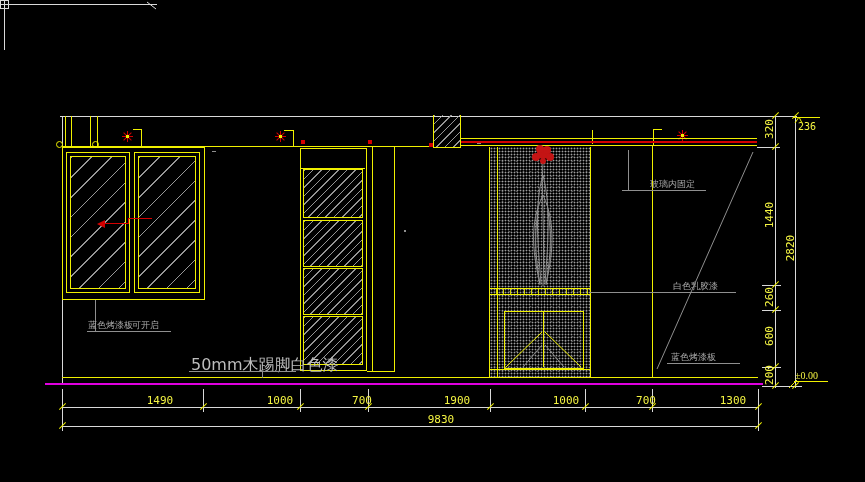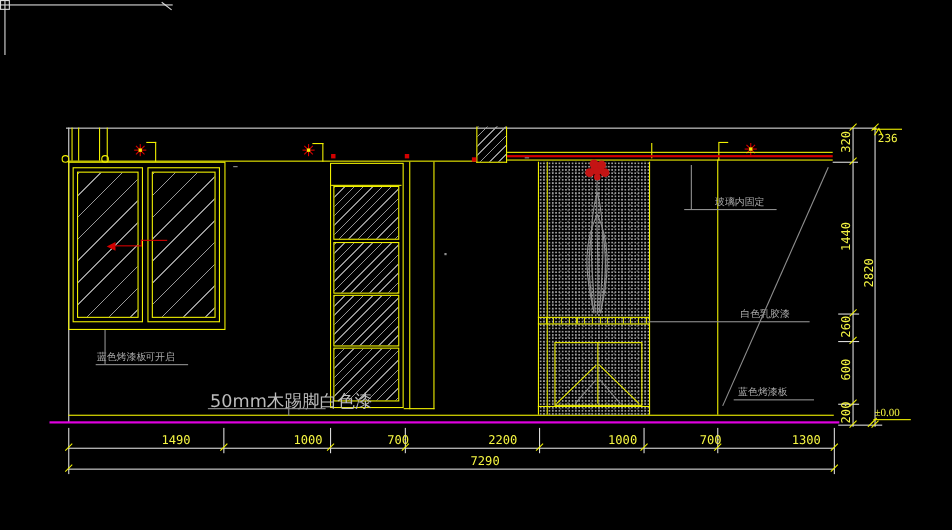--- a/index.html
+++ b/index.html
@@ -170,25 +170,25 @@
       <div class="tk" style="left:364px;top:406px;"></div>
       <div class="tk" style="left:486px;top:406px;"></div>
       <div class="tk" style="left:581px;top:406px;"></div>
       <div class="tk" style="left:648px;top:406px;"></div>
       <div class="tk" style="left:754px;top:406px;"></div>
     <div class="tk" style="left:58px;top:425px;"></div>
       <div class="tk" style="left:754px;top:425px;"></div>
     <div class="dimh" style="left:132px;top:395px;">1490</div>
     <div class="dimh" style="left:252px;top:395px;">1000</div>
     <div class="dimh" style="left:334px;top:395px;">700</div>
-    <div class="dimh" style="left:429px;top:395px;">2200</div>
+    <div class="dimh" style="left:429px;top:395px;">1900</div>
     <div class="dimh" style="left:538px;top:395px;">1000</div>
     <div class="dimh" style="left:618px;top:395px;">700</div>
     <div class="dimh" style="left:705px;top:395px;">1300</div>
-    <div class="dimh" style="left:413px;top:414px;">7290</div>
+    <div class="dimh" style="left:413px;top:414px;">9830</div>
   </div>
 
   <div>
     <div class="l w" style="left:775px;top:116px;width:1px;height:272px;"></div>
     <div class="l w" style="left:795px;top:116px;width:1px;height:272px;"></div>
     <div class="l w" style="left:757px;top:147px;width:23px;height:1px;"></div>
     <div class="l w" style="left:762px;top:285px;width:19px;height:1px;"></div>
     <div class="l w" style="left:762px;top:310px;width:19px;height:1px;"></div>
     <div class="l w" style="left:762px;top:367px;width:19px;height:1px;"></div>
     <div class="l w" style="left:762px;top:386px;width:40px;height:1px;"></div>

